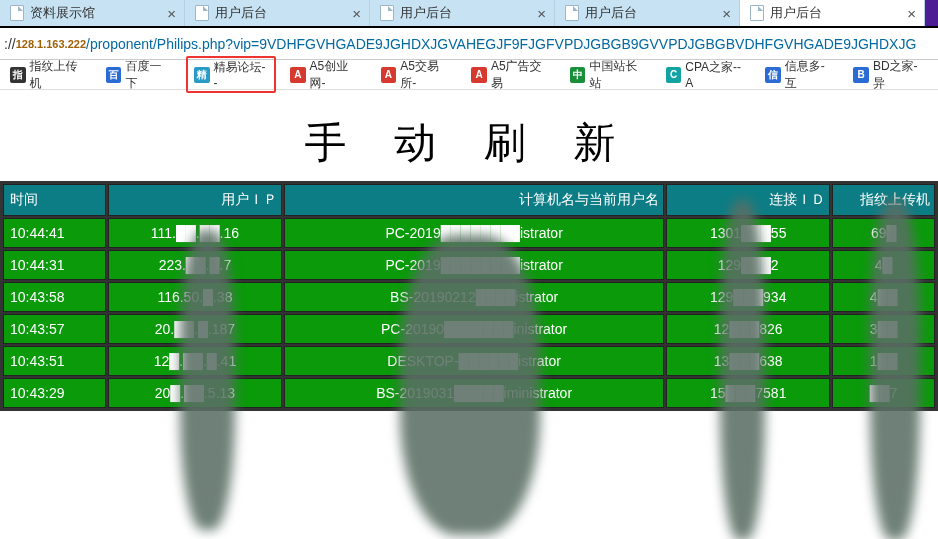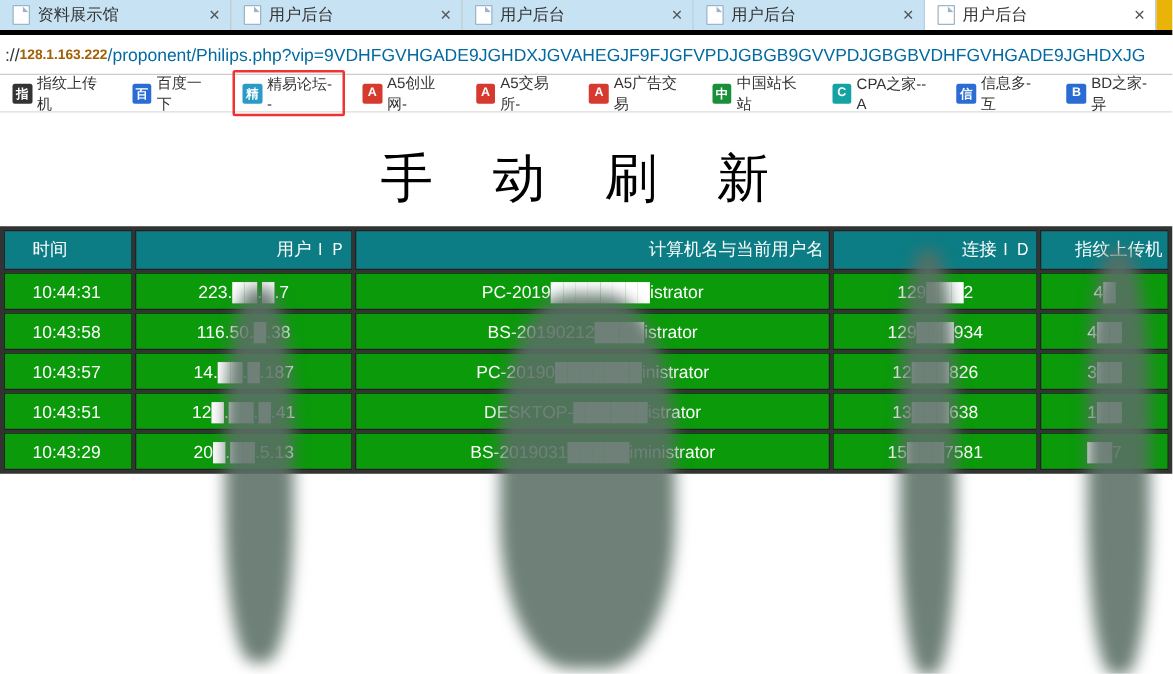--- a/index.html
+++ b/index.html
@@ -1,17 +1,17 @@
 <!DOCTYPE html>
 <html><head>
 <meta charset="utf-8">
 <style>
 *{margin:0;padding:0;box-sizing:border-box;font-family:"Microsoft YaHei",Arial,sans-serif}
 body{width:938px;height:539px;overflow:hidden;background:#fff;position:relative}
-.tabbar{display:flex;height:28px;background:#eab308;border-bottom:4px solid #000000}
+.tabbar{display:flex;height:28px;background:#4c1d95;border-bottom:2px solid #000000}
 .tab{display:flex;align-items:center;padding:0 10px;min-width:185px;border-right:1px solid #b7cfe3;background:#c6e2f3;font-size:13px;color:#333;position:relative;cursor:pointer}
 .tab.active{background:#fff}
 .tab-icon{width:14px;height:16px;margin-right:6px;border:1px solid #9bb5c9;border-radius:1px;position:relative;background:#fff}
 .tab-icon::after{content:"";position:absolute;top:0;right:0;width:5px;height:5px;background:#9bb5c9;clip-path:polygon(0 0,100% 100%,0 100%)}
 .tab-close{position:absolute;right:8px;font-size:15px;color:#555;cursor:pointer}
 .urlbar{display:flex;align-items:center;height:32px;background:#fff;border-bottom:1px solid #ccc;padding:0 4px}
 .urlbar .prefix{font-size:14px;color:#333}
 .urlbar .host{font-size:11px;color:#a16207;font-weight:600}
 .urlbar .rest{font-size:14px;color:#0369a1;white-space:nowrap;overflow:hidden}
 .bookmarks{display:flex;align-items:center;height:30px;background:#fff;border-bottom:1px solid #ddd;padding:0 6px;gap:10px}
@@ -22,21 +22,21 @@
 .i-r{background:#d63a2e}
 .i-g{background:#1a8f3a}
 .i-t{background:#14a3a3}
 .i-cyan{background:#2a9bc7}
 .i-blk{background:#333}
 .heading{text-align:center;font-size:42px;letter-spacing:18px;padding:25px 16px 10px;color:#000;font-weight:400}
 .tablewrap{background:#333;padding:1px}
 table{width:100%;border-collapse:separate;border-spacing:2px;background:#333}
 th{background:#0c7d84;color:#fff;font-size:14px;font-weight:400;padding:6px 4px;text-align:right;border:1px solid #222}
 td{background:#0a9a0a;color:#fff;font-size:14px;padding:6px 4px;text-align:center;border:1px solid #222;white-space:nowrap;overflow:hidden}
-td:first-child,th:first-child{text-align:left;padding-left:22px}
+td:first-child,th:first-child{text-align:left;padding-left:6px}
 .col-t{width:100px}
 .col-ip{width:170px}
 .col-host{width:370px}
 .col-cid{width:160px}
 .col-pwd{width:100px}
 .smudge{position:absolute;background:rgba(90,110,100,.88);filter:blur(6px);border-radius:40%;pointer-events:none}
 </style>
 </head>
 <body>
 
@@ -125,36 +125,43 @@
         <tr>
   <th class="col-t">时间</th>
   <th class="col-ip">用户ＩＰ</th>
   <th class="col-host">计算机名与当前用户名</th>
   <th class="col-cid">连接ＩＤ</th>
   <th class="col-pwd">指纹上传机</th>
 </tr>
       </thead>
 <tbody id="tbody">
         <tr>
+          <td>10:44:41</td>
+          <td>111.██.██.16</td>
+          <td>PC-2019████████istrator</td>
+          <td>1301███55</td>
+          <td>69█</td>
+        </tr>
+        <tr>
           <td>10:44:31</td>
           <td>223.██.█.7</td>
           <td>PC-2019████████istrator</td>
           <td>129███2</td>
           <td>4█</td>
         </tr>
         <tr>
           <td>10:43:58</td>
           <td>116.50.█.38</td>
           <td>BS-20190212████istrator</td>
           <td>129███934</td>
           <td>4██</td>
         </tr>
         <tr>
           <td>10:43:57</td>
-          <td>14.██.█.187</td>
+          <td>20.██.█.187</td>
           <td>PC-20190███████inistrator</td>
           <td>12███826</td>
           <td>3██</td>
         </tr>
         <tr>
           <td>10:43:51</td>
           <td>12█.██.█.41</td>
           <td>DESKTOP-██████istrator</td>
           <td>13███638</td>
           <td>1██</td>

